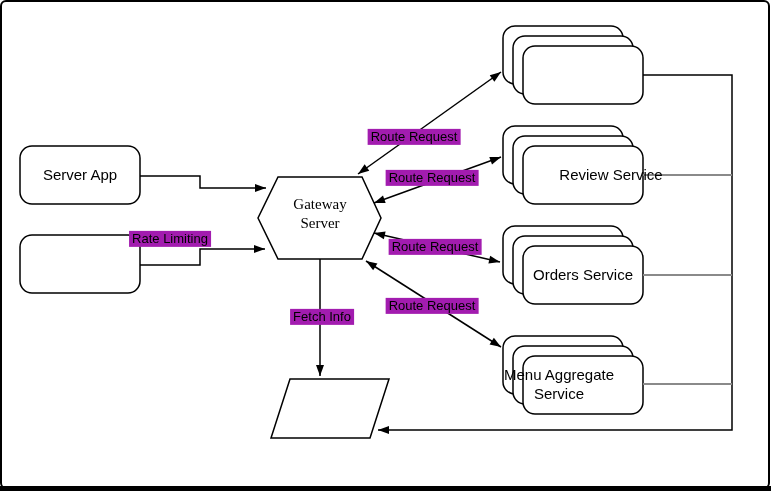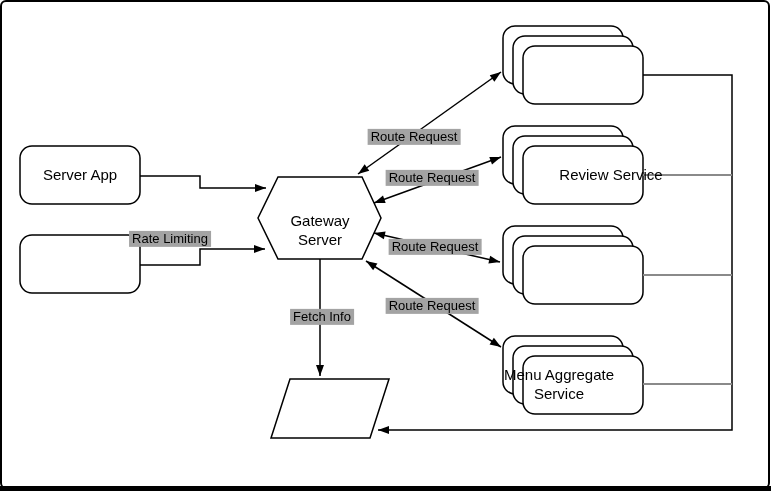--- a/index.html
+++ b/index.html
@@ -18,21 +18,21 @@
     transform: translate(-50%, -50%);
     text-align: center;
     line-height: 1.25;
     color: #000;
   }
   .node-label { font-size: 15px; white-space: nowrap; }
   .node-label.wrap { white-space: normal; }
   .edge-label {
     font-size: 13px;
     white-space: nowrap;
-    background: #a3a3a3;
+    background: #a21caf;
     padding: 0 3px;
   }
 </style>
 </head>
 <body>
 
 <div class="canvas">
 
   <svg width="771" height="491" viewBox="0 0 771 491">
     <defs>
@@ -86,22 +86,23 @@
     <line x1="320" y1="259" x2="320" y2="376" stroke="#000000" stroke-width="1.5" marker-end="url(#arrow)"></line>
 
     <polyline points="643,75 732,75 732,430 378,430" fill="none" stroke="#000000" stroke-width="1.5" marker-end="url(#arrow)"></polyline>
 
     <line x1="643" y1="175" x2="732" y2="175" stroke="#8a8a8a" stroke-width="2"></line>
     <line x1="643" y1="275" x2="732" y2="275" stroke="#8a8a8a" stroke-width="2"></line>
     <line x1="643" y1="384" x2="732" y2="384" stroke="#8a8a8a" stroke-width="2"></line>
   </svg>
 
   <div class="lbl node-label" style="left:80px; top:175px;">Server App</div>
-  <div class="lbl node-label wrap" style="left:320px; top:231px; width:72px;">Gateway Server</div>
+  <div class="lbl node-label wrap" style="left:320px; top:214px; width:72px;font-family:Liberation Serif, serif;">Gateway Server</div>
   <div class="lbl node-label" style="left:583px; top:175px;margin-left:28px;">Review Service</div>
+  <div class="lbl node-label" style="left:583px; top:275px;">Orders Service</div>
   <div class="lbl node-label wrap" style="left:559px; top:385px; width:130px;">Menu Aggregate Service</div>
 
   <div class="lbl edge-label" style="left:170px; top:219px;margin-top:20px;">Rate Limiting</div>
   <div class="lbl edge-label" style="left:414px; top:137px;">Route Request</div>
   <div class="lbl edge-label" style="left:432px; top:178px;">Route Request</div>
   <div class="lbl edge-label" style="left:435px; top:247px;">Route Request</div>
   <div class="lbl edge-label" style="left:432px; top:306px;">Route Request</div>
   <div class="lbl edge-label" style="left:322px; top:317px;">Fetch Info</div>
 
 </div>

